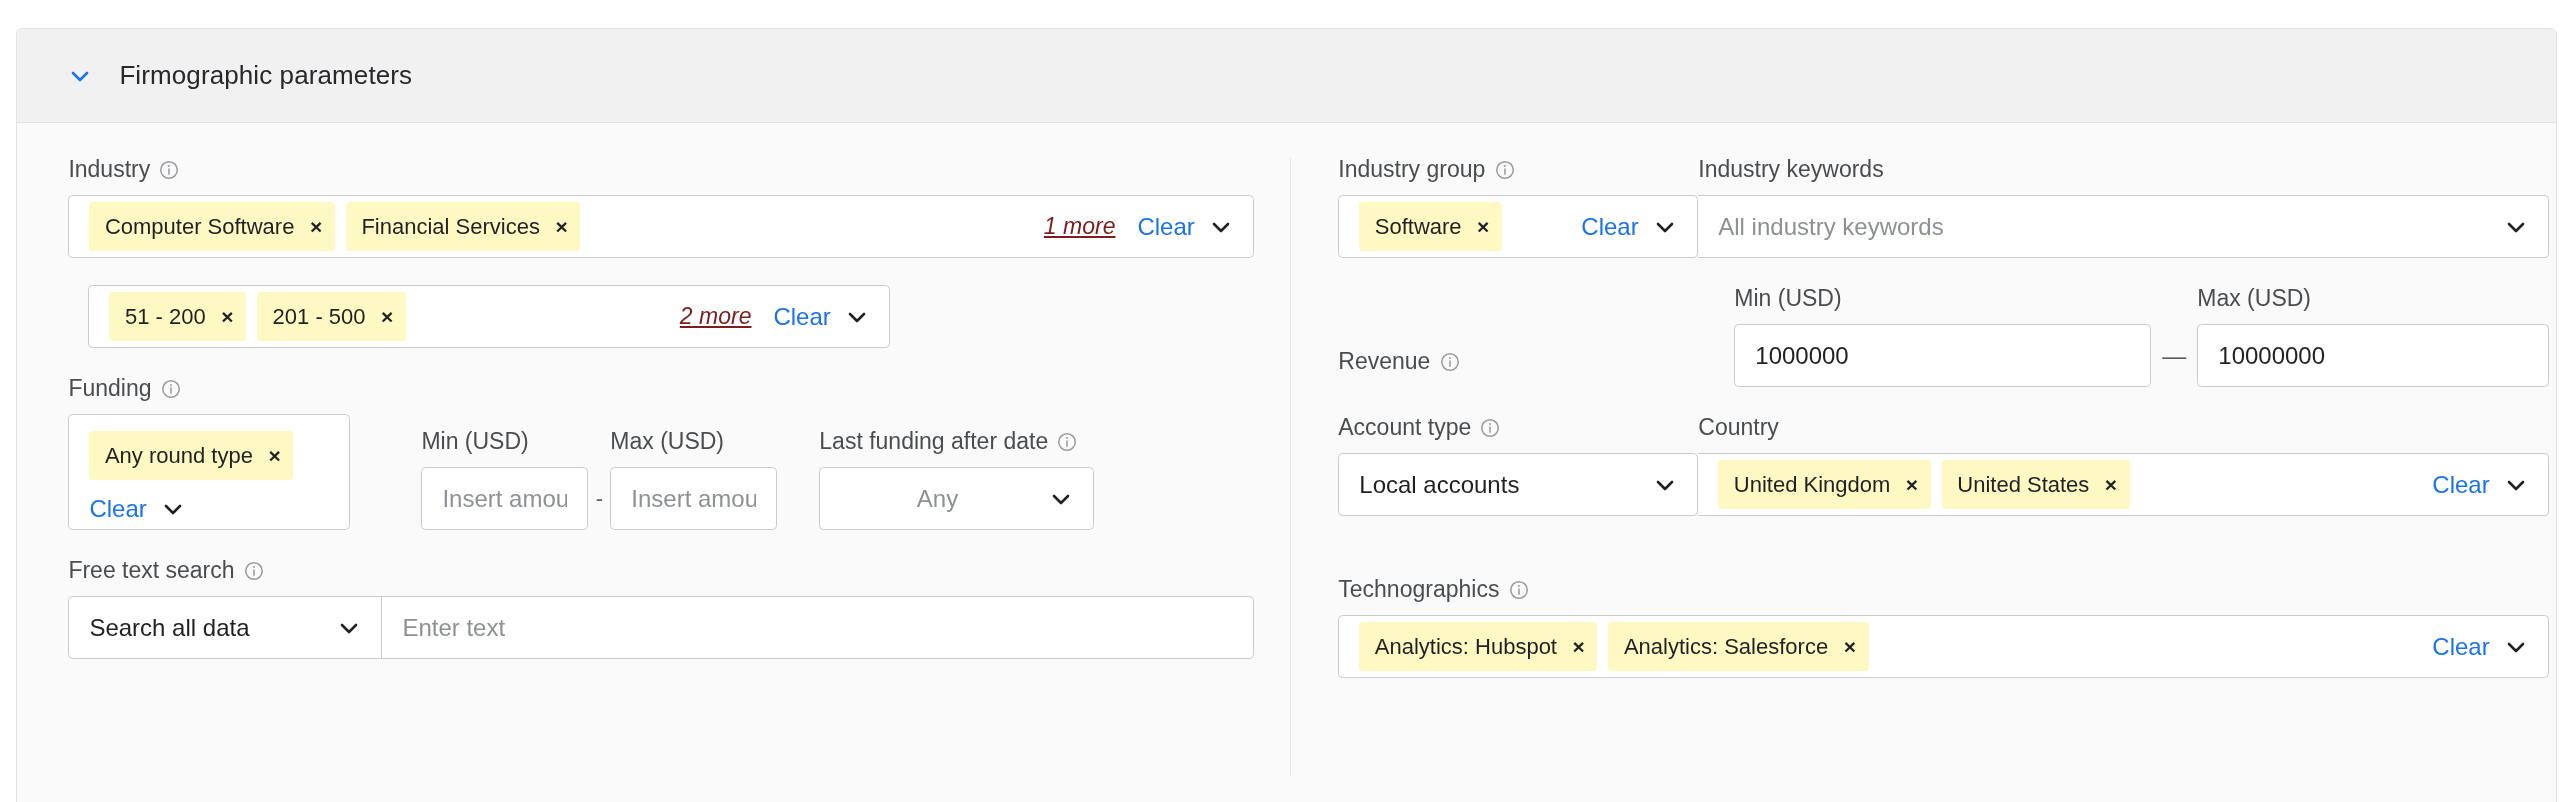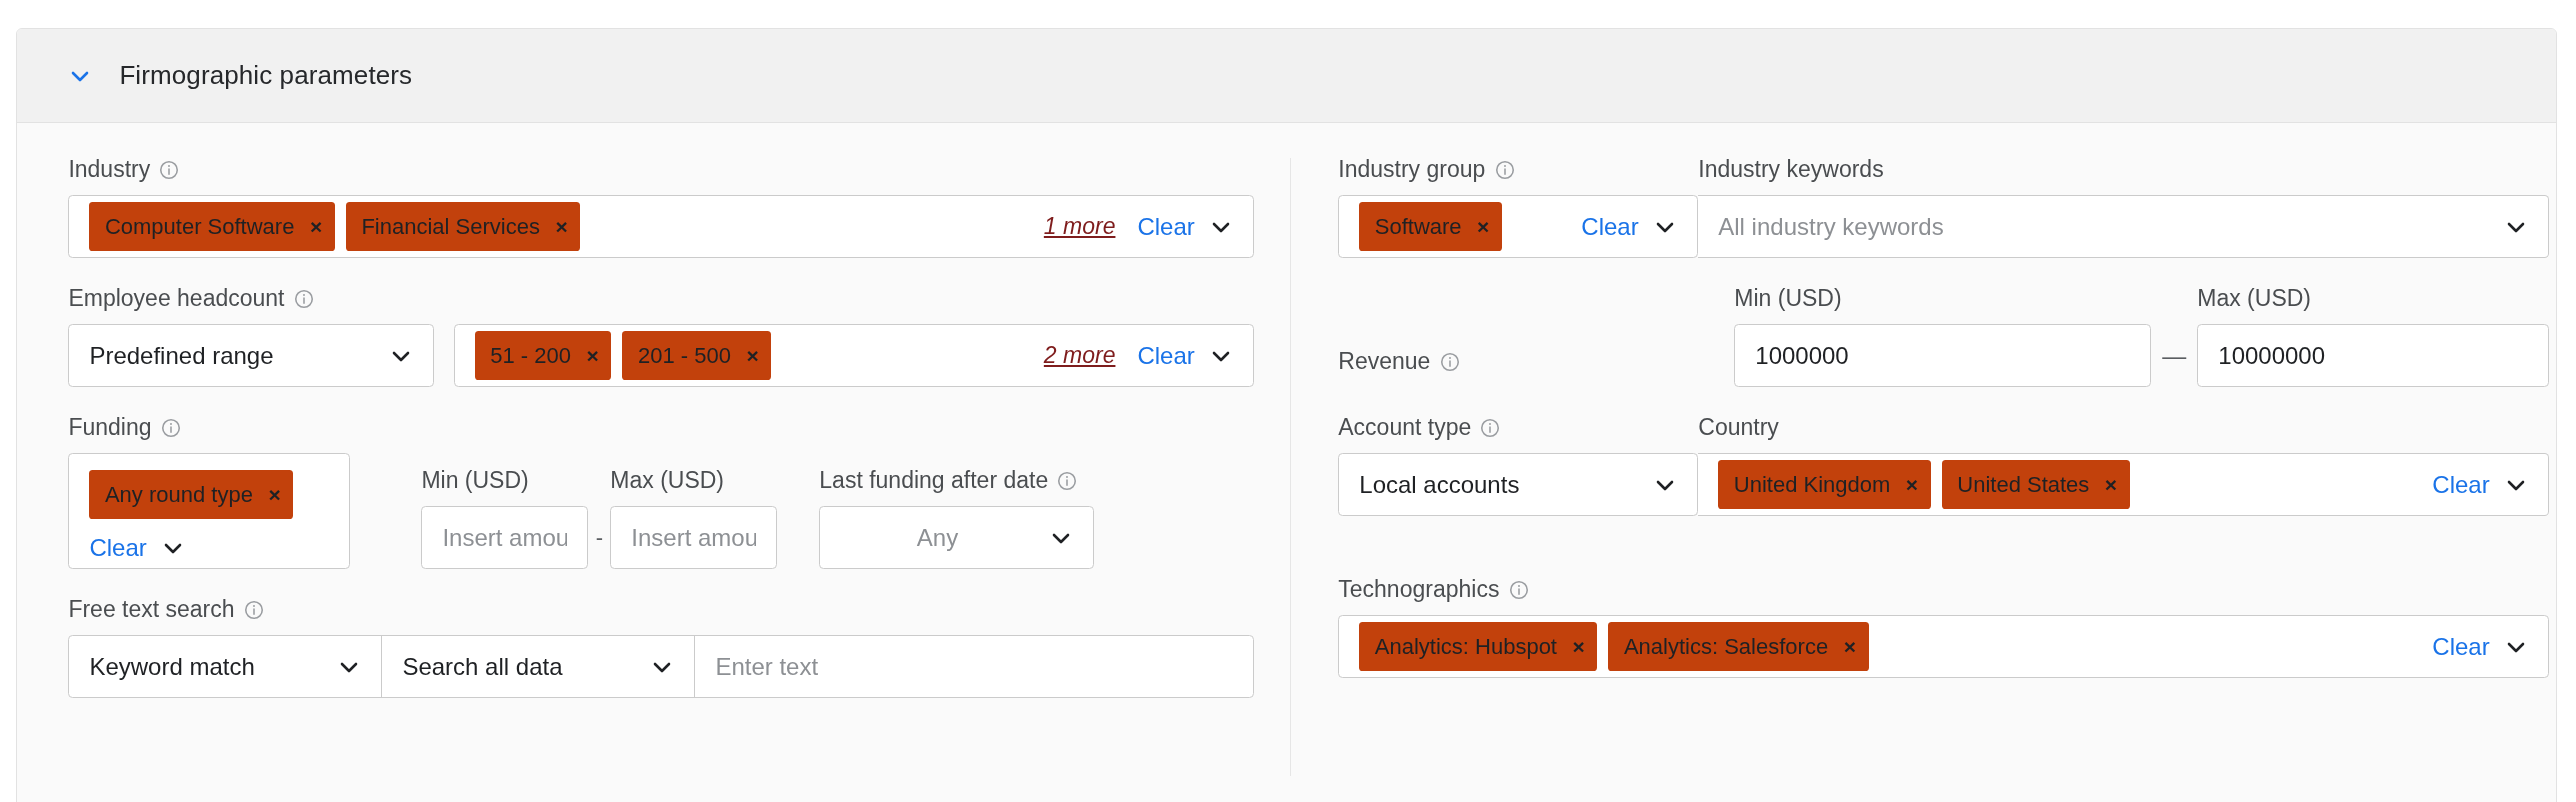--- a/index.html
+++ b/index.html
@@ -150,21 +150,21 @@
 
   
   .chips {
     display: flex;
     align-items: center;
     gap: 11px;
     flex-wrap: wrap;
     min-width: 0;
   }
   .chip {
-    background: #c2410c;
+    background: #fef9c3;
     border-radius: 3.6px;
     height: 49px;
     display: inline-flex;
     align-items: center;
     padding: 0 12.7px 0 15.5px;
     font-size: 22px;
     color: #1f2124;
     white-space: nowrap;
     flex: none;
   }
@@ -277,40 +277,20 @@
             <span class="caret">
               <svg width="24" height="24" viewBox="0 0 24 24" fill="none" stroke="#1f2124" stroke-width="2.6" stroke-linecap="round" stroke-linejoin="round">
                   <polyline points="5 9 12 16 19 9"></polyline>
                 </svg>
             </span>
           </div>
         </div>
       </div>
 
       <div class="field-row">
-        <div class="field" style="width:366px;">
-          <div class="field-label">
-            <span>Employee headcount</span>
-            <span class="info-icon">
-              <svg width="22" height="22" viewBox="0 0 24 24" fill="none" stroke="#9a9da1" stroke-width="1.7">
-                  <circle cx="12" cy="12" r="9"></circle>
-                  <line x1="12" y1="11" x2="12" y2="16.5" stroke-linecap="round"></line>
-                  <circle cx="12" cy="7.6" r="1.05" fill="#9a9da1" stroke="none"></circle>
-                </svg>
-            </span>
-          </div>
-          <div class="control">
-            <span class="select-value">Predefined range</span>
-            <span class="caret">
-              <svg width="24" height="24" viewBox="0 0 24 24" fill="none" stroke="#1f2124" stroke-width="2.6" stroke-linecap="round" stroke-linejoin="round">
-                  <polyline points="5 9 12 16 19 9"></polyline>
-                </svg>
-            </span>
-          </div>
-        </div>
         <div class="field" style="width:802px;margin-left:20px;">
           <div class="control">
             <div class="chips">
               <span class="chip">
                   <span>51 - 200</span>
                   <span class="chip-x">×</span>
                 </span>
               <span class="chip">
                   <span>201 - 500</span>
                   <span class="chip-x">×</span>
@@ -403,28 +383,20 @@
             <span class="info-icon">
               <svg width="22" height="22" viewBox="0 0 24 24" fill="none" stroke="#9a9da1" stroke-width="1.7">
                   <circle cx="12" cy="12" r="9"></circle>
                   <line x1="12" y1="11" x2="12" y2="16.5" stroke-linecap="round"></line>
                   <circle cx="12" cy="7.6" r="1.05" fill="#9a9da1" stroke="none"></circle>
                 </svg>
             </span>
           </div>
           <div class="joined">
             <div class="seg" style="width:313px;">
-              <span class="select-value">Keyword match</span>
-              <span class="caret">
-                <svg width="24" height="24" viewBox="0 0 24 24" fill="none" stroke="#1f2124" stroke-width="2.6" stroke-linecap="round" stroke-linejoin="round">
-                    <polyline points="5 9 12 16 19 9"></polyline>
-                  </svg>
-              </span>
-            </div>
-            <div class="seg" style="width:313px;">
               <span class="select-value">Search all data</span>
               <span class="caret">
                 <svg width="24" height="24" viewBox="0 0 24 24" fill="none" stroke="#1f2124" stroke-width="2.6" stroke-linecap="round" stroke-linejoin="round">
                     <polyline points="5 9 12 16 19 9"></polyline>
                   </svg>
               </span>
             </div>
             <div class="seg" style="flex:1;">
               <input class="text-input" value="" placeholder="Enter text" style="">
             </div>

